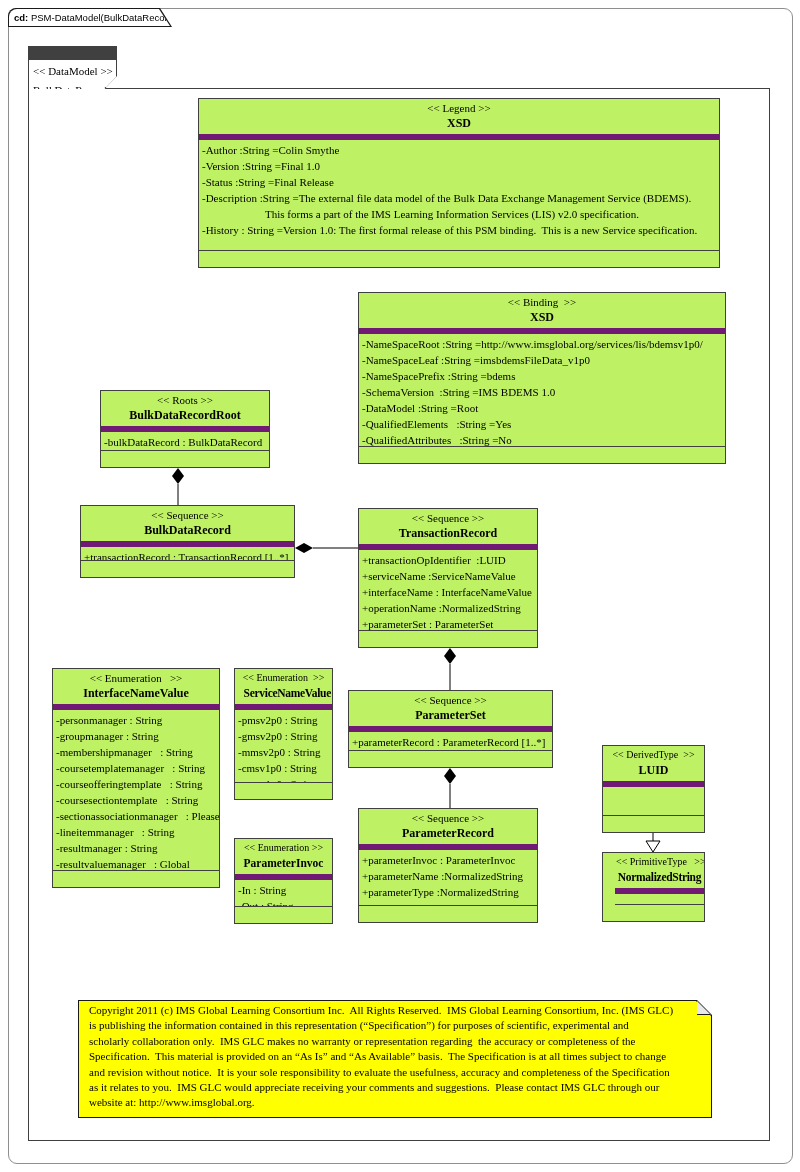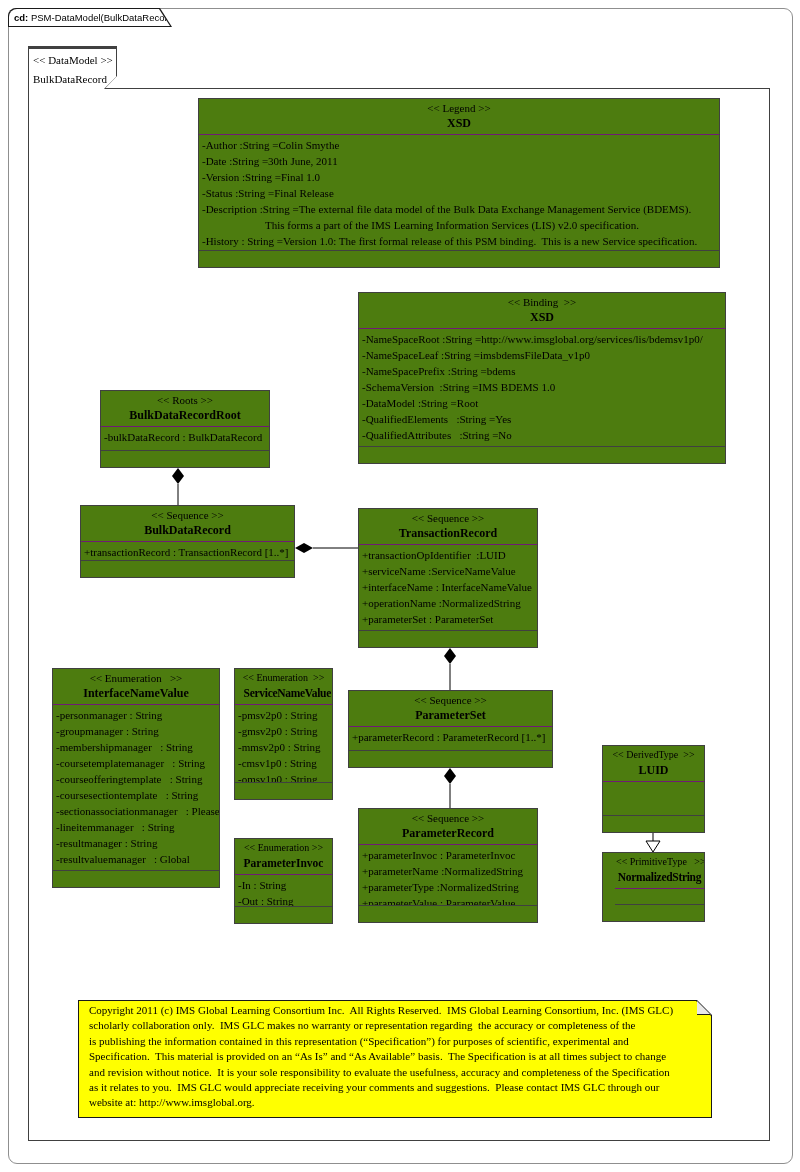--- a/index.html
+++ b/index.html
@@ -31,35 +31,35 @@
   
   .frame-rect{
     position:absolute;left:28px;top:88px;width:742px;height:1053px;
     border:1px solid #404040;box-sizing:border-box;background:transparent;
   }
   .frame-label-outer{
     position:absolute;left:28px;top:46px;width:89px;height:43px;background:#404040;
     clip-path:polygon(0 0,100% 0,100% 70%,86% 100%,0 100%);
   }
   .frame-label-inner{
-    position:absolute;left:1px;top:3px;width:87px;height:41px;background:#fff;
+    position:absolute;left:1px;top:14px;width:87px;height:41px;background:#fff;
     clip-path:polygon(0 0,100% 0,100% 69%,85% 100%,0 100%);
     font-size:11px;line-height:19px;padding:2px 0 0 4px;box-sizing:border-box;
     white-space:pre;
   }
   
   .uml-class{
-    position:absolute;border:1px solid #404040;background:#4d7c0f;
+    position:absolute;border:1px solid #404040;background:#bef264;
     box-sizing:border-box;display:flex;flex-direction:column;overflow:hidden;
   }
   .cls-header{flex:0 0 auto;text-align:center;padding:2px 1px 3px 1px;}
   .stereotype{font-size:11px;line-height:14px;white-space:pre;}
   .clsname{font-size:12px;line-height:16px;font-weight:bold;white-space:pre;}
   .cls-attrs{
-    flex:1 1 auto;border-top:1px solid #701a75;padding:2px 0 0 3px;overflow:hidden;
+    flex:1 1 auto;border-top:6px solid #701a75;padding:2px 0 0 3px;overflow:hidden;
   }
   .attr-line{font-size:11px;line-height:16px;white-space:pre;}
   .cls-ops{flex:0 0 16px;border-top:1px solid #404040;}
   
   svg.overlay{position:absolute;left:0;top:0;pointer-events:none;}
   
   .note-outer{
     position:absolute;left:78px;top:1000px;width:634px;height:118px;background:#1a1a1a;
     clip-path:polygon(0 0,calc(100% - 15px) 0,100% 15px,100% 100%,0 100%);
   }
@@ -117,21 +117,20 @@
   </g>
 </svg>
 
 <div class="uml-class" style="left:198px;top:98px;width:522px;height:170px;">
   <div class="cls-header">
     <div class="stereotype">&lt;&lt; Legend &gt;&gt;</div>
     <div class="clsname">XSD</div>
   </div>
   <div class="cls-attrs">
       <div class="attr-line">-Author :String =Colin Smythe</div>
-      <div class="attr-line">-Date :String =30th June, 2011</div>
       <div class="attr-line">-Version :String =Final 1.0</div>
       <div class="attr-line">-Status :String =Final Release</div>
       <div class="attr-line">-Description :String =The external file data model of the Bulk Data Exchange Management Service (BDEMS).</div>
       <div class="attr-line">                       This forms a part of the IMS Learning Information Services (LIS) v2.0 specification.</div>
       <div class="attr-line">-History : String =Version 1.0: The first formal release of this PSM binding.  This is a new Service specification.</div>
     </div>
   <div class="cls-ops"></div>
 </div>
 
 <div class="uml-class" style="left:358px;top:292px;width:368px;height:172px;">
@@ -274,21 +273,21 @@
     <div class="stereotype" style="font-size:10px;">&lt;&lt; PrimitiveType   &gt;&gt;</div>
     <div class="clsname" style="font-size:11.5px;letter-spacing:-0.3px;">NormalizedString</div>
   </div>
   <div class="cls-attrs"></div>
   <div class="cls-ops"></div>
 </div>
 
 <div class="note-outer">
   <div class="note-inner">
       <div class="attr-line">Copyright 2011 (c) IMS Global Learning Consortium Inc.  All Rights Reserved.  IMS Global Learning Consortium, Inc. (IMS GLC)</div>
+      <div class="attr-line">is publishing the information contained in this representation (“Specification”) for purposes of scientific, experimental and</div>
       <div class="attr-line">scholarly collaboration only.  IMS GLC makes no warranty or representation regarding  the accuracy or completeness of the</div>
-      <div class="attr-line">is publishing the information contained in this representation (“Specification”) for purposes of scientific, experimental and</div>
       <div class="attr-line">Specification.  This material is provided on an “As Is” and “As Available” basis.  The Specification is at all times subject to change</div>
       <div class="attr-line">and revision without notice.  It is your sole responsibility to evaluate the usefulness, accuracy and completeness of the Specification</div>
       <div class="attr-line">as it relates to you.  IMS GLC would appreciate receiving your comments and suggestions.  Please contact IMS GLC through our</div>
       <div class="attr-line">website at: http://www.imsglobal.org.</div>
     </div>
   <div class="note-fold"></div>
 </div>
 
 </body></html>

